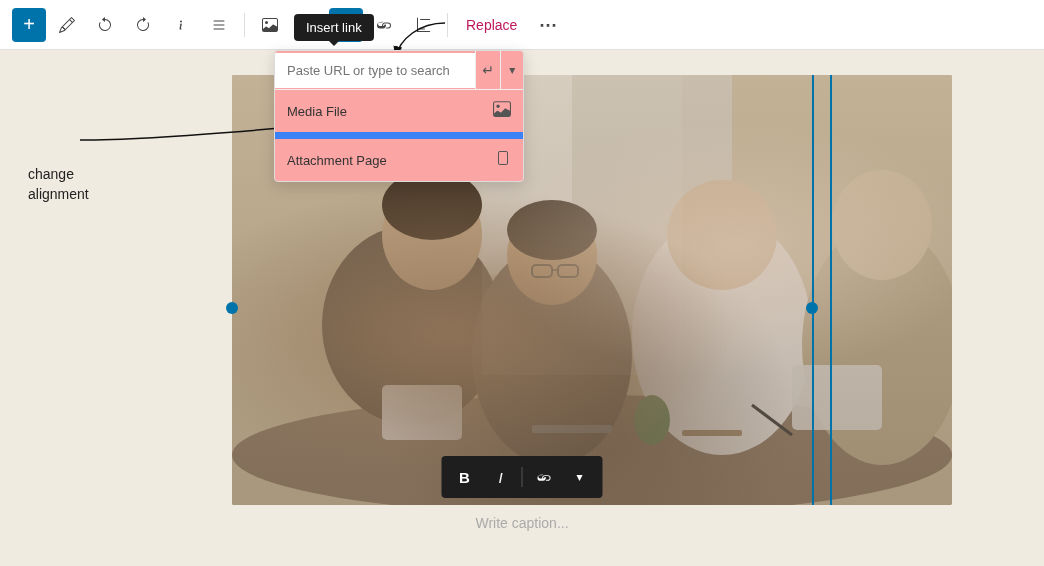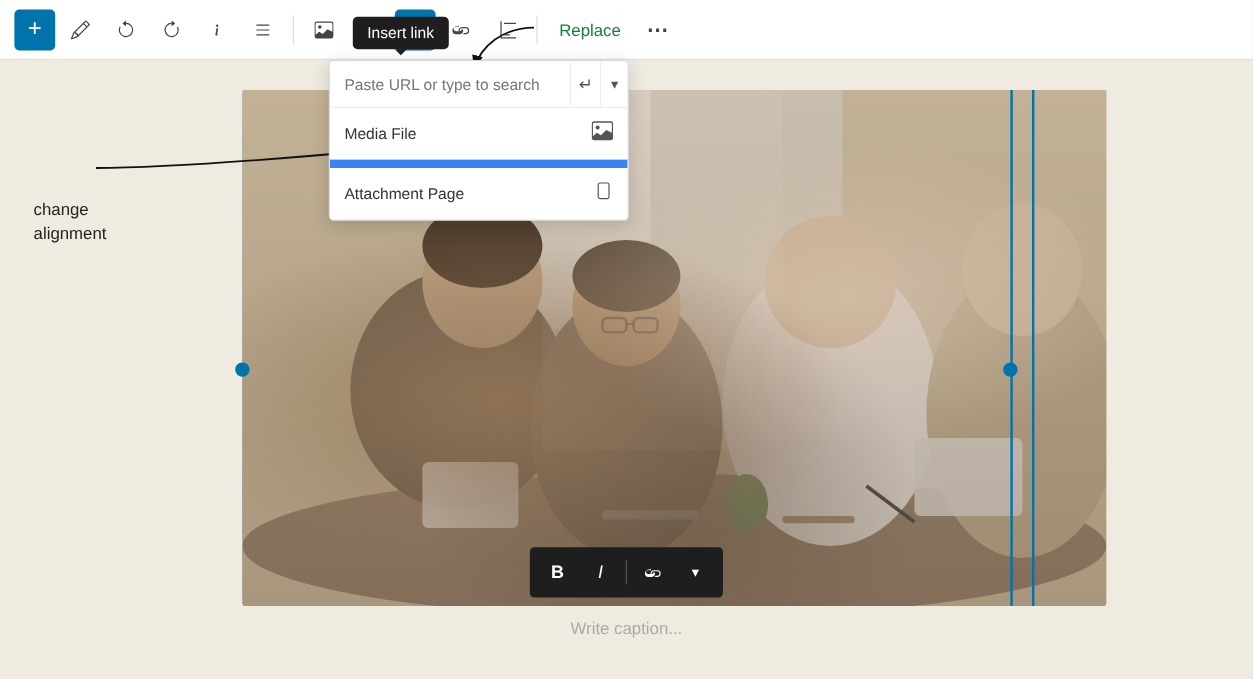--- a/index.html
+++ b/index.html
@@ -52,41 +52,41 @@
       height: 24px;
       background: #ddd;
       margin: 0 4px;
     }
     .replace-btn {
       border: none;
       background: transparent;
       padding: 6px 10px;
       cursor: pointer;
       font-size: 14px;
-      color: #15803d;
+      color: #be185d;
       border-radius: 4px;
     }
 
     
     .content-area {
       position: absolute;
       top: 50px;
       left: 0;
       right: 0;
       bottom: 0;
       background: #f0ebe0;
       display: flex;
       align-items: center;
       justify-content: center;
     }
 
     
     .image-block {
       position: relative;
-      width: 640px;
+      width: 580px;
     }
 
     
     .image-placeholder {
       width: 720px;
       height: 430px;
       background: linear-gradient(135deg, #8a9ba8 0%, #6b7f8e 30%, #c4a882 60%, #d4b896 100%);
       position: relative;
       overflow: hidden;
       border-radius: 2px;
@@ -203,21 +203,21 @@
       position: absolute;
       bottom: -5px;
       left: 50%;
       transform: translateX(-50%);
       border-left: 5px solid transparent;
       border-right: 5px solid transparent;
       border-top: 5px solid #1e1e1e;
     }
 
     .link-panel {
-      background: #ffffff;
+      background: #fca5a5;
       border: 1px solid #ddd;
       border-radius: 4px;
       box-shadow: 0 4px 15px rgba(0,0,0,0.15);
       width: 250px;
       overflow: hidden;
     }
 
     .link-search-row {
       display: flex;
       align-items: center;

